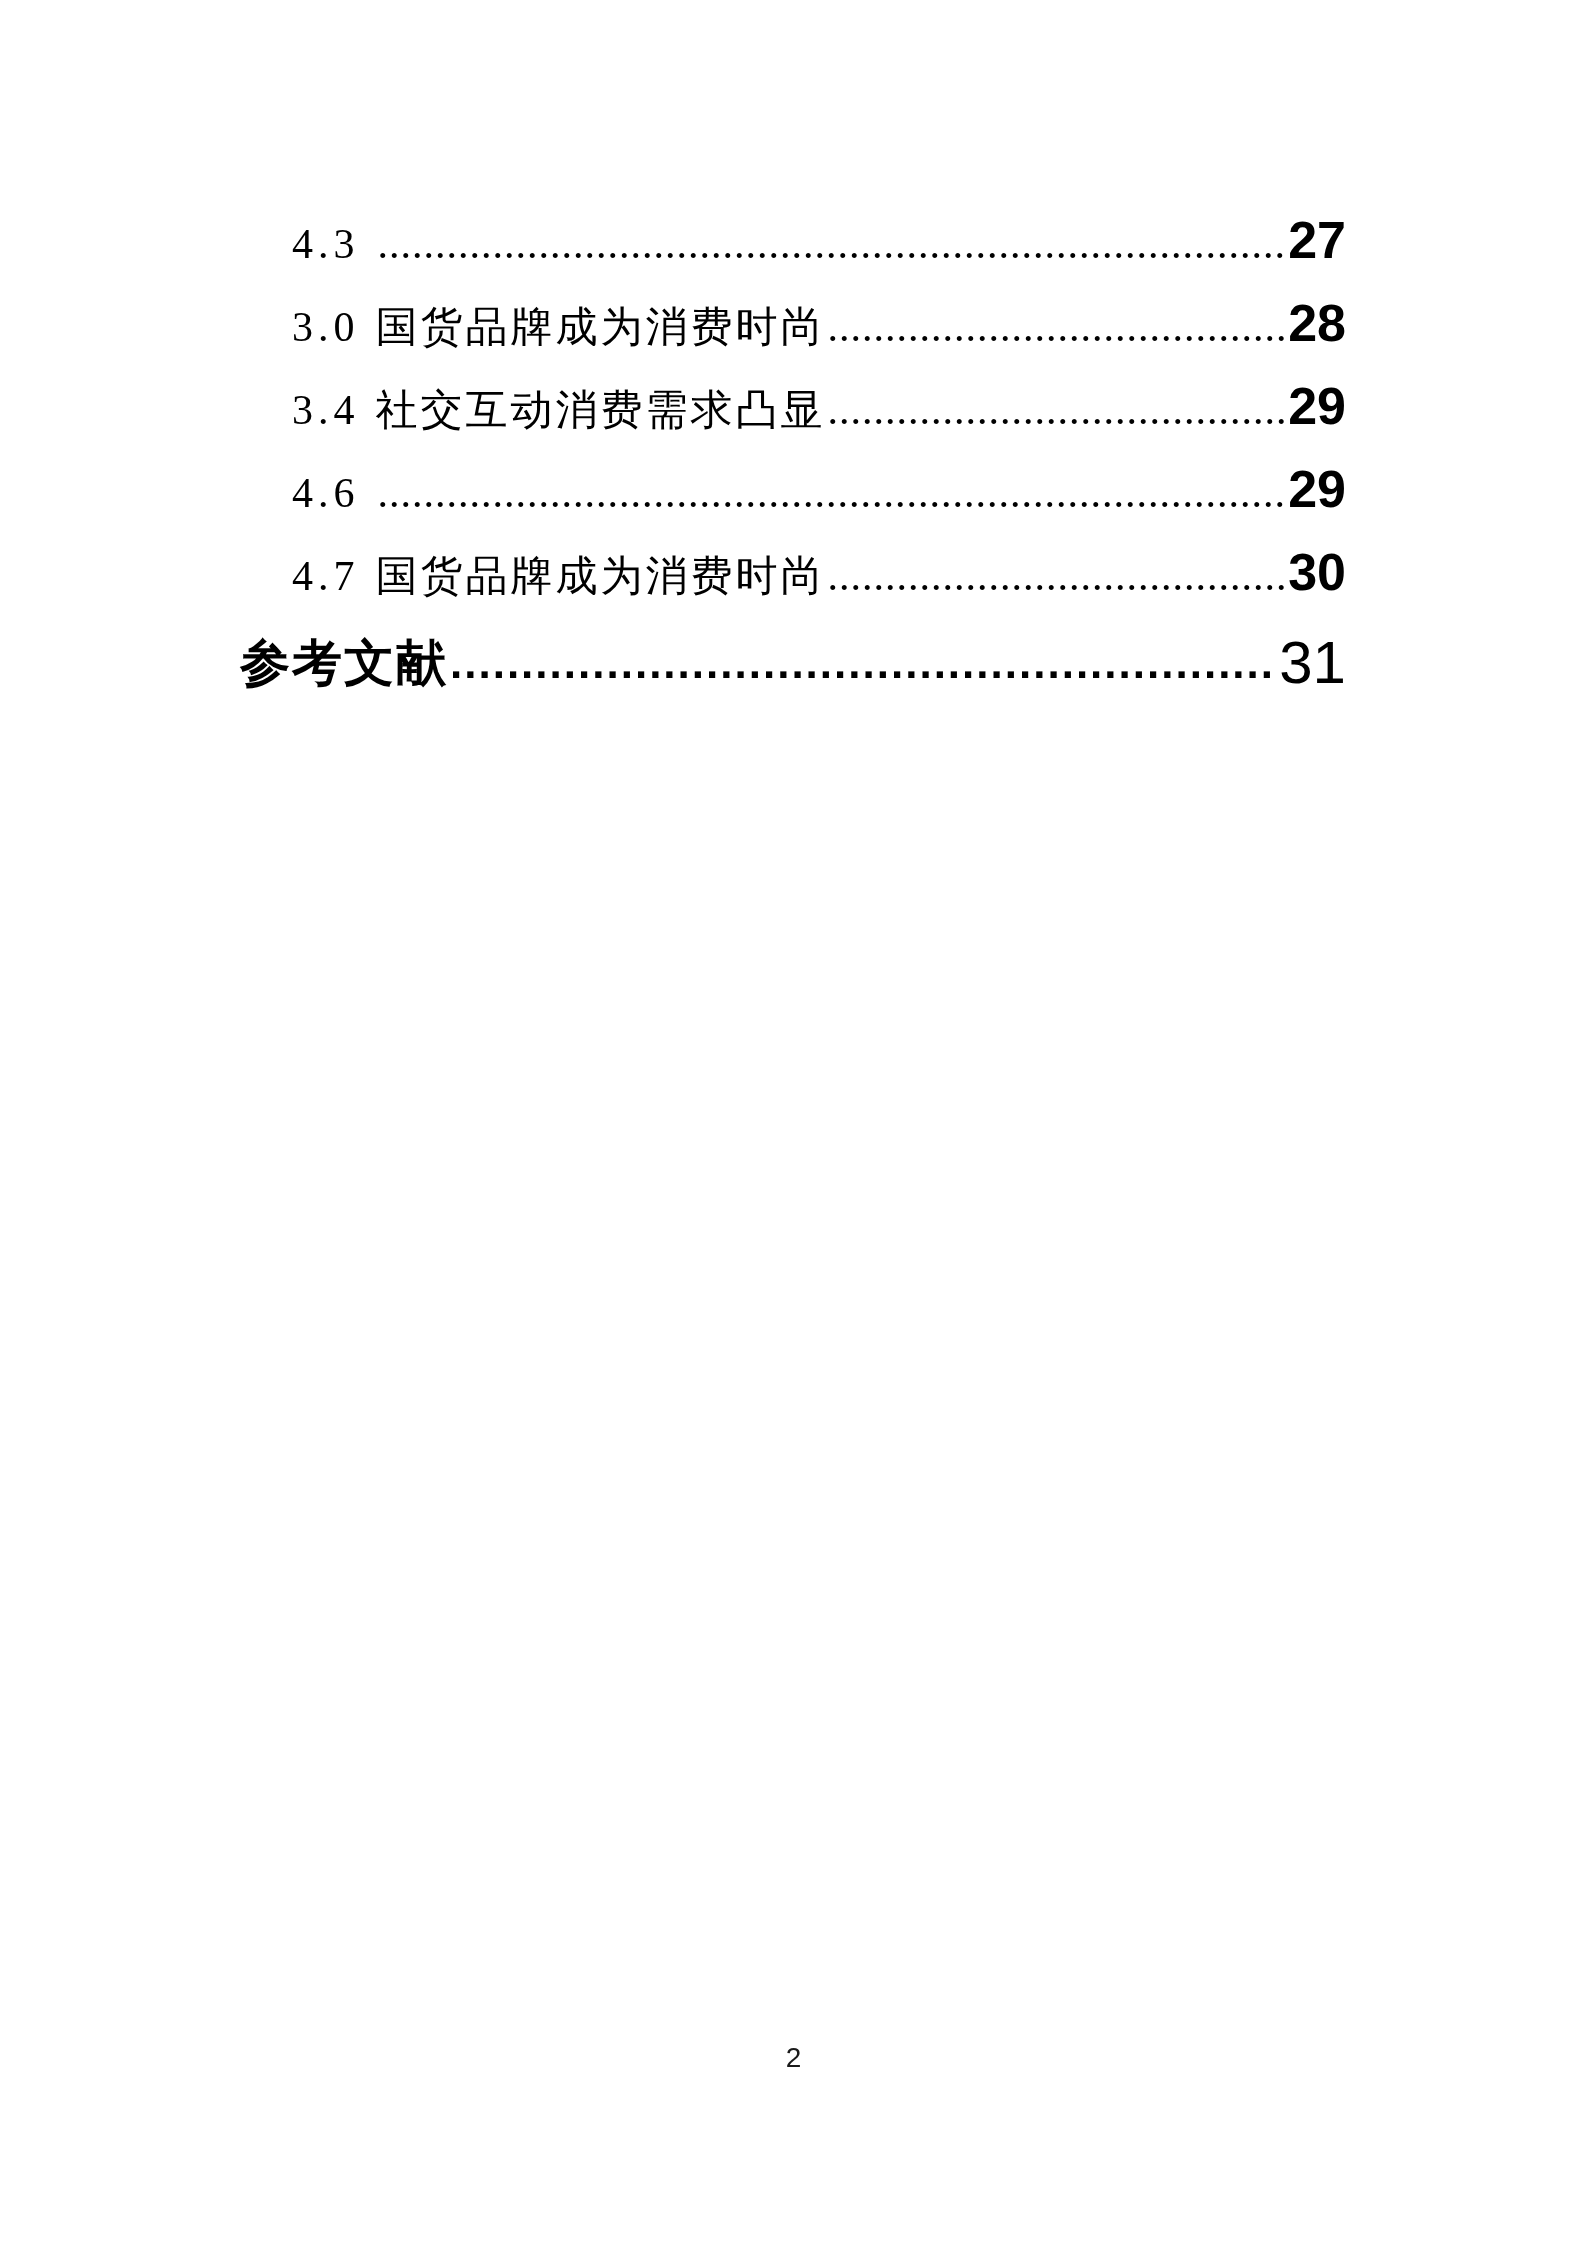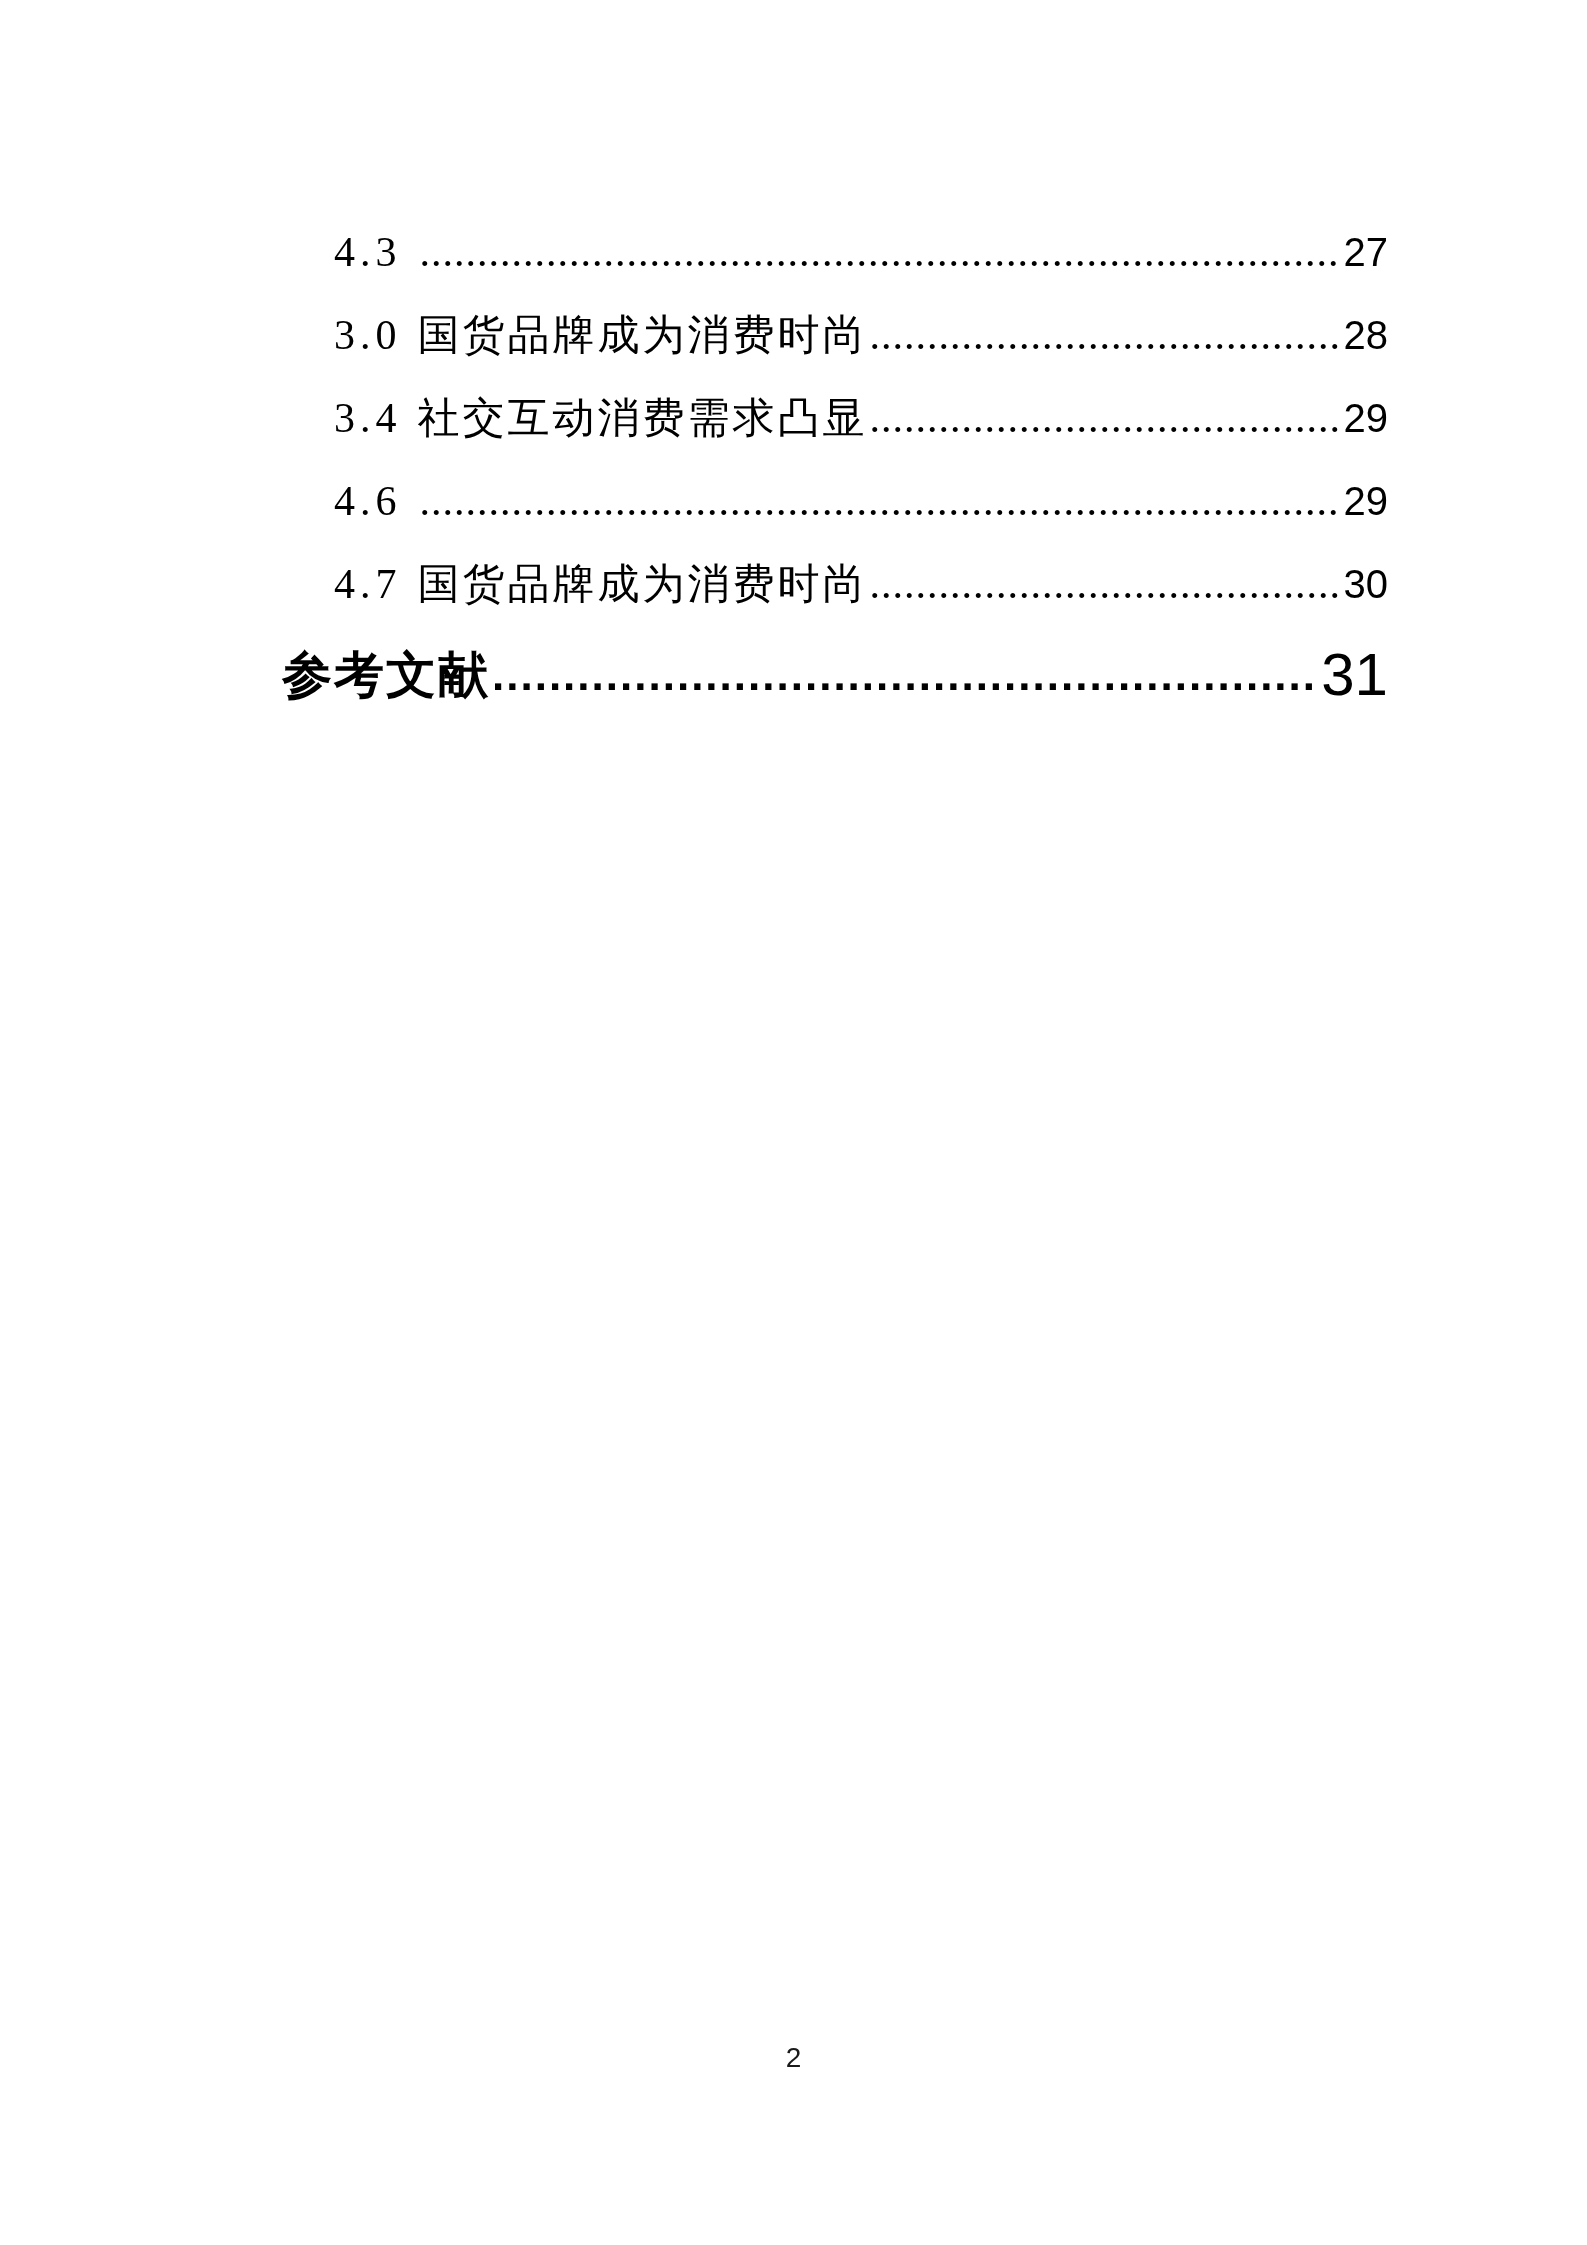--- a/index.html
+++ b/index.html
@@ -16,23 +16,22 @@
     overflow: hidden;
   }
   .page {
     position: absolute;
     inset: 0;
     background: #ffffff;
   }
   .toc {
     position: absolute;
     left: 240px;
-    top: 224px;
+    top: 212px;
     width: 1106px;
-    margin-left: 42px;
   }
   .toc-entry {
     display: flex;
     align-items: baseline;
     font-size: 42px;
     line-height: 57px;
     height: 57px;
     margin-bottom: 26px;
     padding-left: 52px;
     white-space: nowrap;
@@ -50,22 +49,23 @@
     flex: 1 1 auto;
     overflow: hidden;
     white-space: nowrap;
     min-width: 20px;
     letter-spacing: 1px;
     margin: 0 2px;
   }
   .entry-page {
     flex: 0 0 auto;
     font-family: "Liberation Sans", "DejaVu Sans", sans-serif;
-    font-size: 40px;
+    font-size: 52px;
     letter-spacing: 0px;
+    font-weight: bold;
   }
   .toc-references {
     display: flex;
     align-items: flex-start;
     font-size: 50px;
     line-height: 64px;
     height: 64px;
     margin-top: 30px;
     font-weight: bold;
     font-family: "Liberation Sans", "DejaVu Sans", sans-serif;

